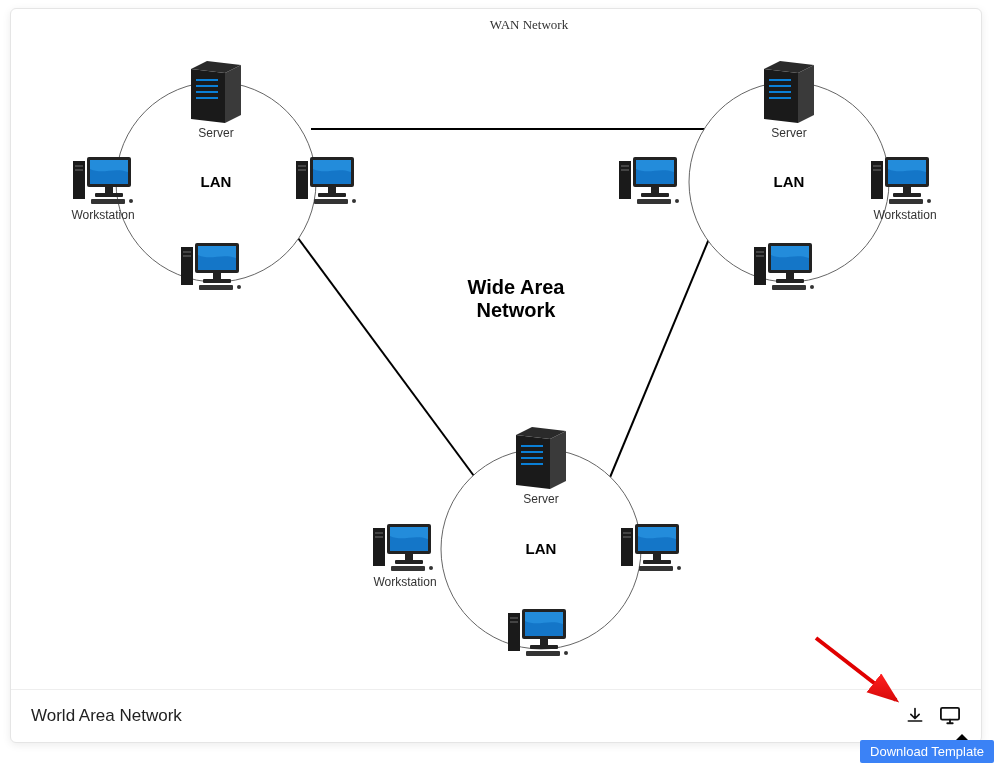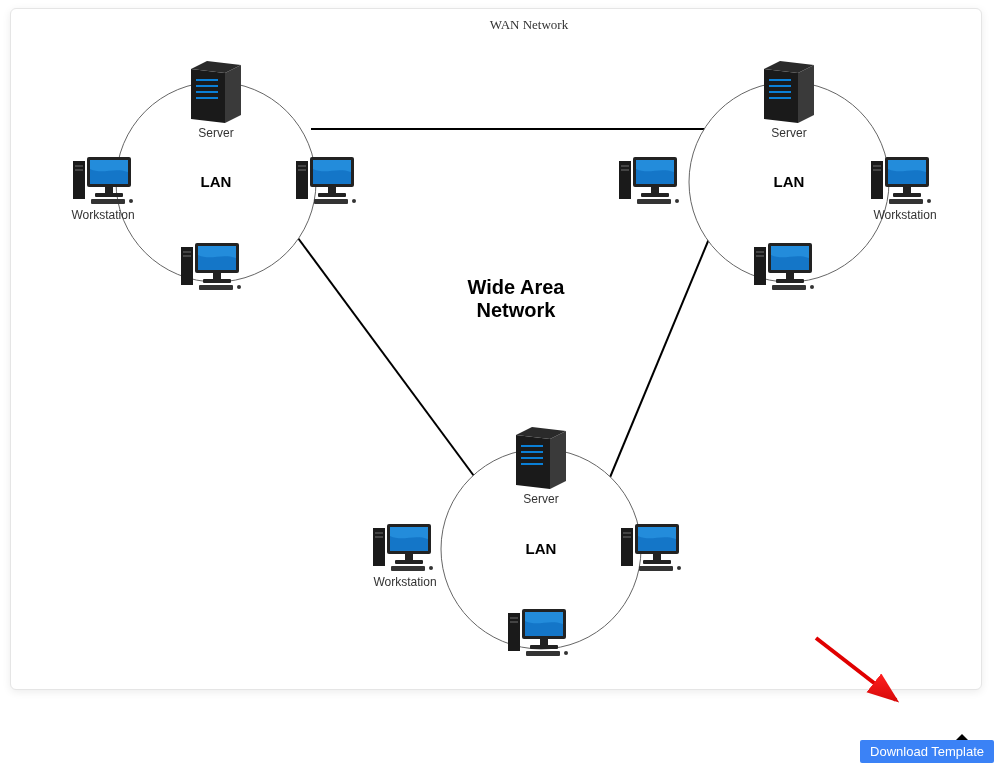--- a/index.html
+++ b/index.html
@@ -102,20 +102,36 @@
 
       <use href="#ws" x="362" y="515"></use>
       <text class="dlabel sm" x="394" y="577">Workstation</text>
 
       <use href="#ws" x="610" y="515"></use>
 
       <use href="#ws" x="497" y="600"></use>
     </svg>
   </div>
 
+  <div class="footer">
+    <div class="footer-title">World Area Network</div>
+    <div class="footer-icons">
+      <span class="icon-btn">
+        <svg width="20" height="20" viewBox="0 0 24 24">
+          <path d="M12 3 L12 14 M7 10 L12 15 L17 10 M4 18 L20 18" stroke="#111" stroke-width="2" fill="none" stroke-linecap="round" stroke-linejoin="round"></path>
+        </svg>
+      </span>
+      <span class="icon-btn">
+        <svg width="22" height="20" viewBox="0 0 24 22">
+          <rect x="2" y="2" width="20" height="13" rx="1.5" stroke="#111" stroke-width="2" fill="none"></rect>
+          <path d="M9 19 L15 19 M12 15 L12 19" stroke="#111" stroke-width="2" stroke-linecap="round"></path>
+        </svg>
+      </span>
+    </div>
+  </div>
 </div>
 
 <svg class="arrow" width="120" height="90" style="left:808px; top:630px;">
   <defs>
     <marker id="ah" markerWidth="10" markerHeight="10" refX="7" refY="3" orient="auto">
       <path d="M0,0 L8,3 L0,6 Z" fill="url(#redgrad)"></path>
     </marker>
   </defs>
   <line x1="8" y1="8" x2="88" y2="70" stroke="#e00000" stroke-width="4" marker-end="url(#ah)"></line>
 </svg>

